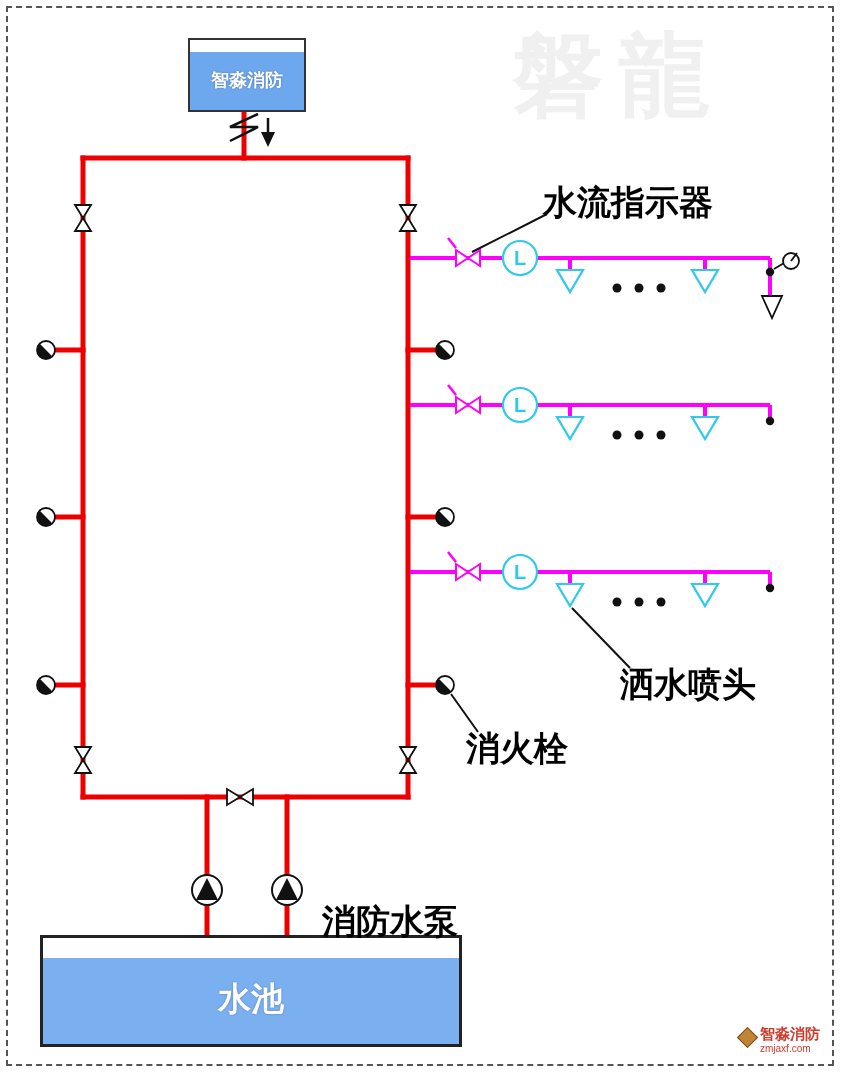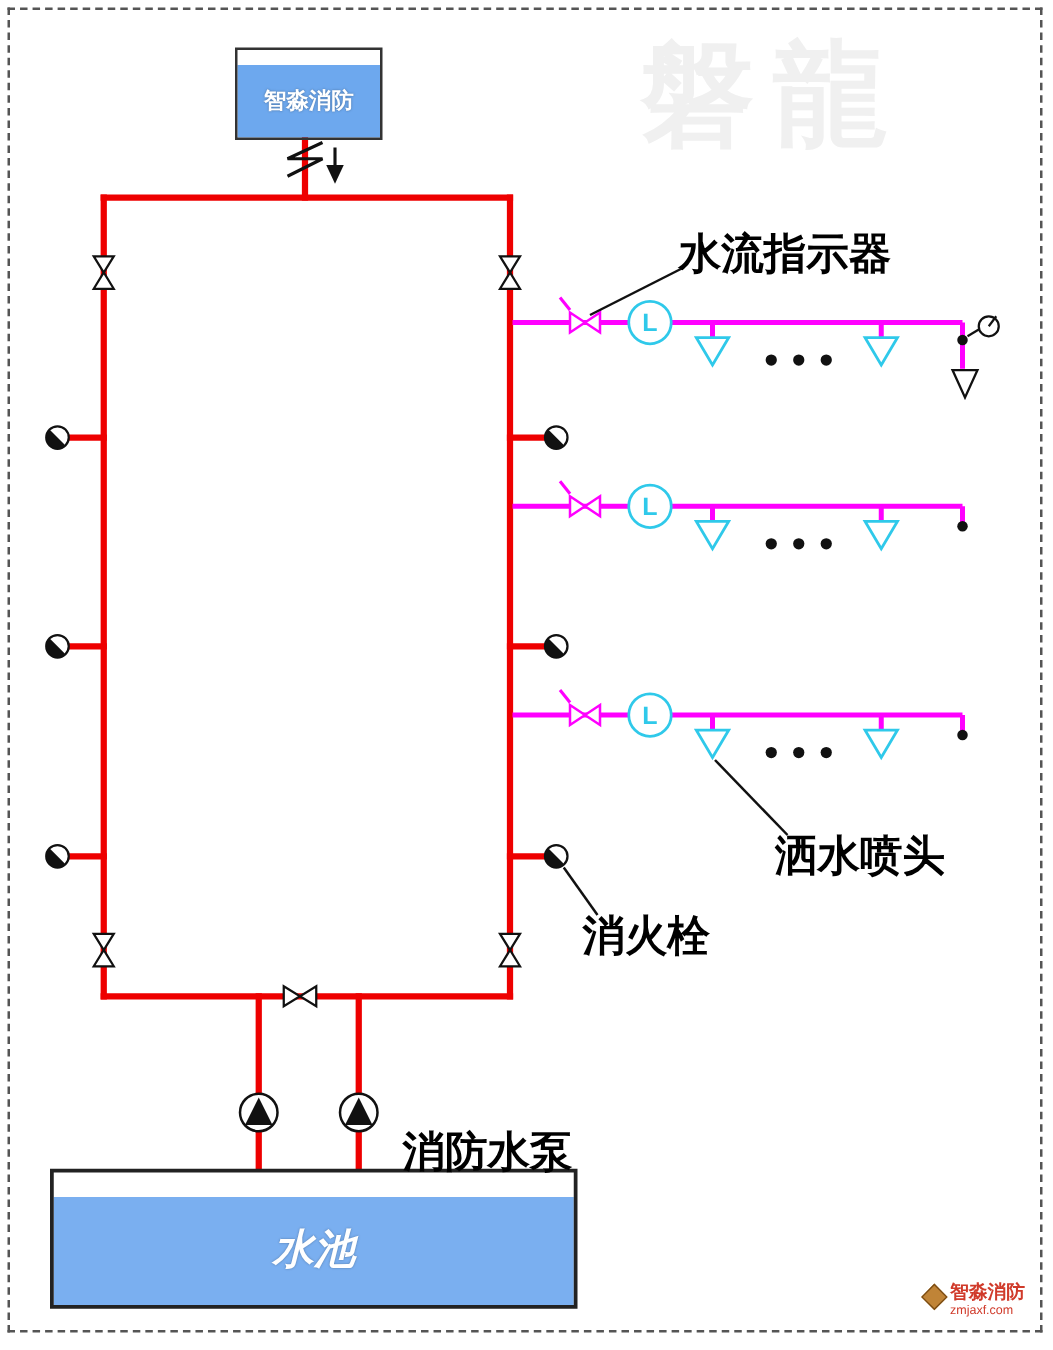--- a/index.html
+++ b/index.html
@@ -10,21 +10,21 @@
   .watermark{position:absolute;left:512px;top:14px;font-size:92px;font-weight:bold;
         color:#f0f0f0;letter-spacing:14px;font-family:"DejaVu Sans",sans-serif;white-space:nowrap;}
   svg.diagram{position:absolute;left:0;top:0;}
   .tank{position:absolute;left:188px;top:38px;width:114px;height:70px;border:2px solid #333;
         background:linear-gradient(to bottom,#fff 0,#fff 12px,#6da8ee 12px,#6da8ee 100%);
         display:flex;align-items:center;justify-content:center;}
   .tank-label{color:#fff;font-size:18px;font-weight:bold;padding-top:10px;
         text-shadow:0 0 2px rgba(0,0,0,.35);}
   .pool{position:absolute;left:40px;top:935px;width:416px;height:106px;border:3px solid #222;
         background:linear-gradient(to bottom,#fff 0,#fff 20px,#7aaff0 20px,#7aaff0 100%);
-        display:flex;align-items:center;justify-content:center;font-style:italic;}
+        display:flex;align-items:center;justify-content:center;}
   .pool-label{color:#fff;font-size:33px;font-weight:bold;padding-top:16px;
         text-shadow:0 0 2px rgba(0,0,0,.3);}
   .ann{position:absolute;color:#000;font-size:34px;font-weight:600;white-space:nowrap;}
   .ann-flow{left:543px;top:180px;text-align:center;}
   .ann-sprinkler{left:620px;top:662px;}
   .ann-hydrant{left:466px;top:726px;}
   .ann-pump{left:306px;top:899px;margin-left:16px;}
   .logo{position:absolute;left:736px;top:1024px;background:#fff;display:flex;
         align-items:flex-start;gap:5px;padding:2px 4px;}
   .logo-icon{width:13px;height:13px;background:#c08437;border:1px solid #7a4c14;

